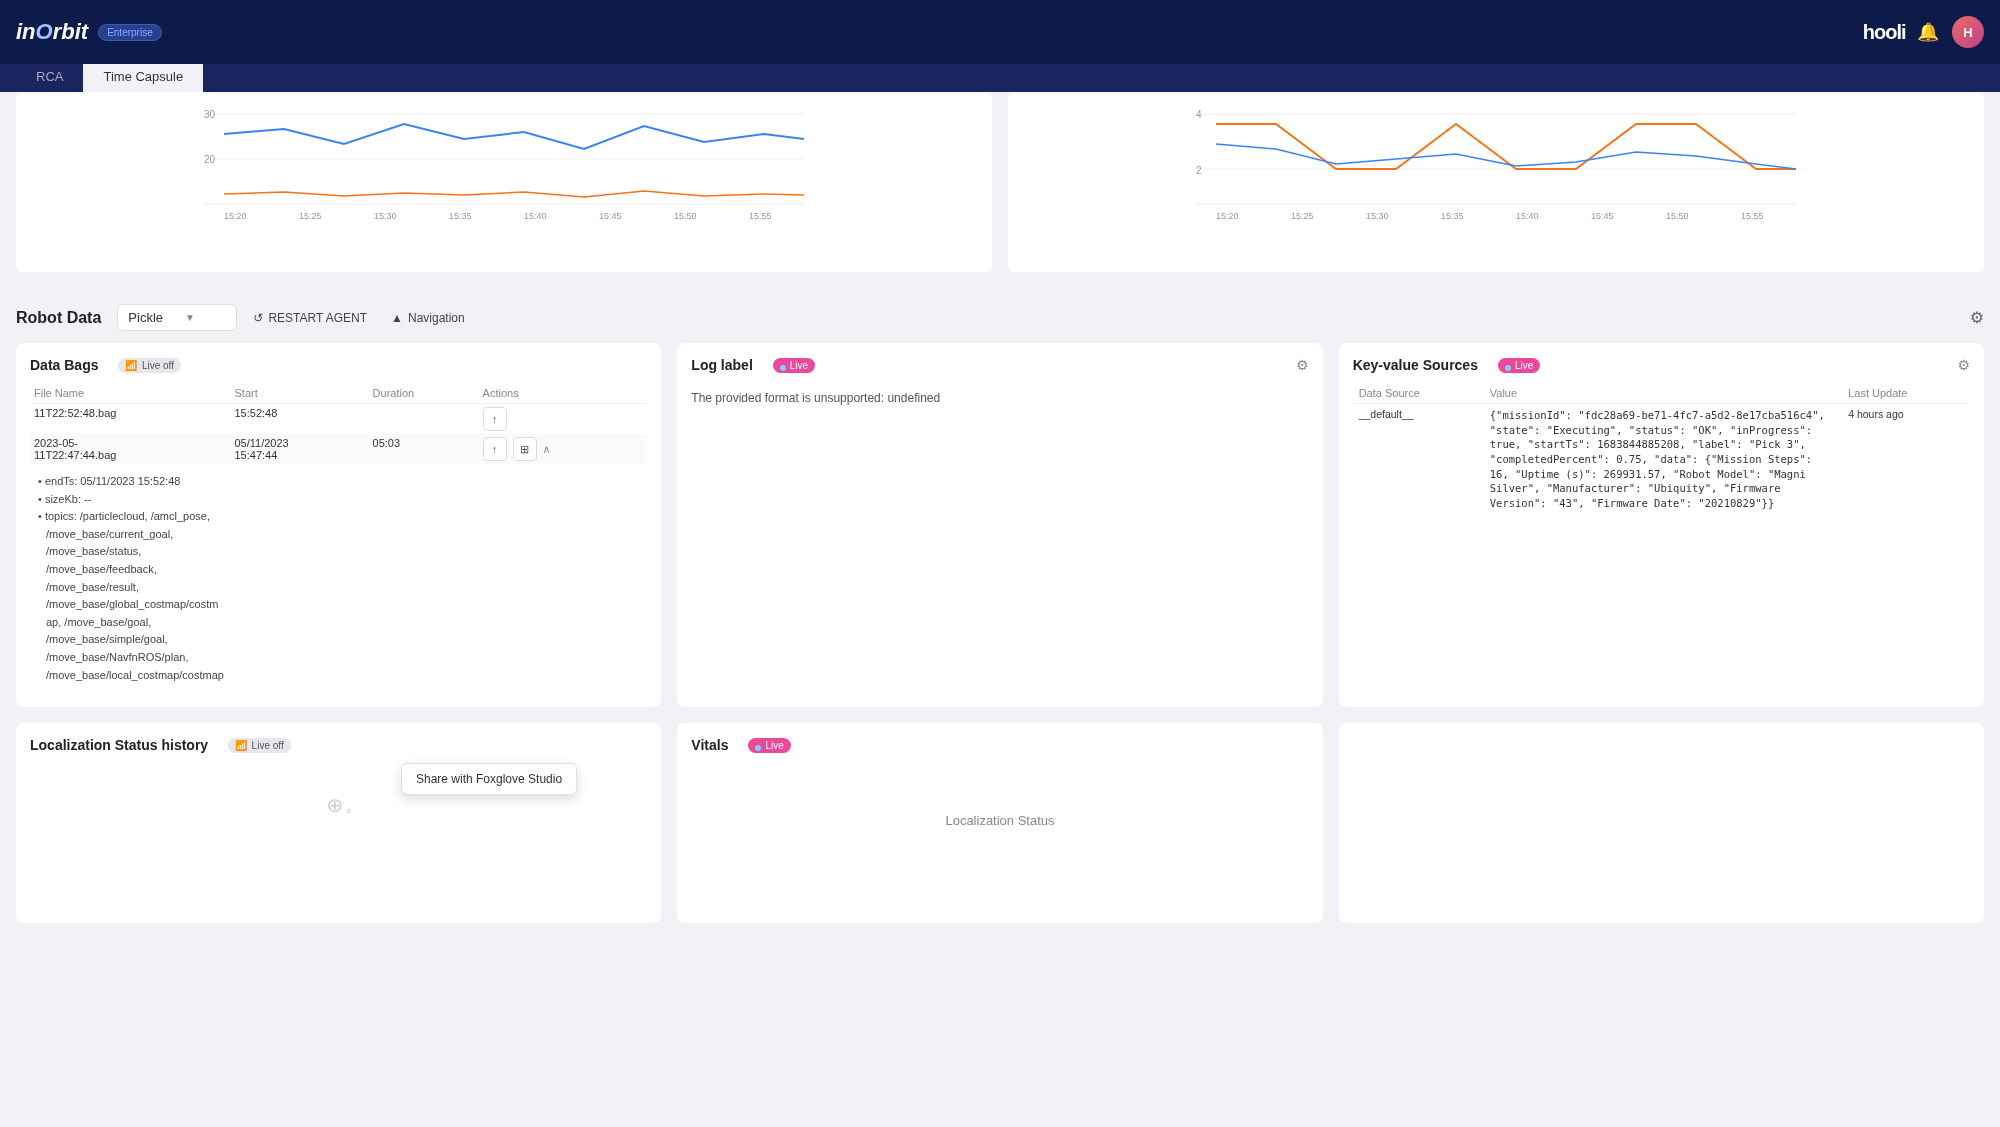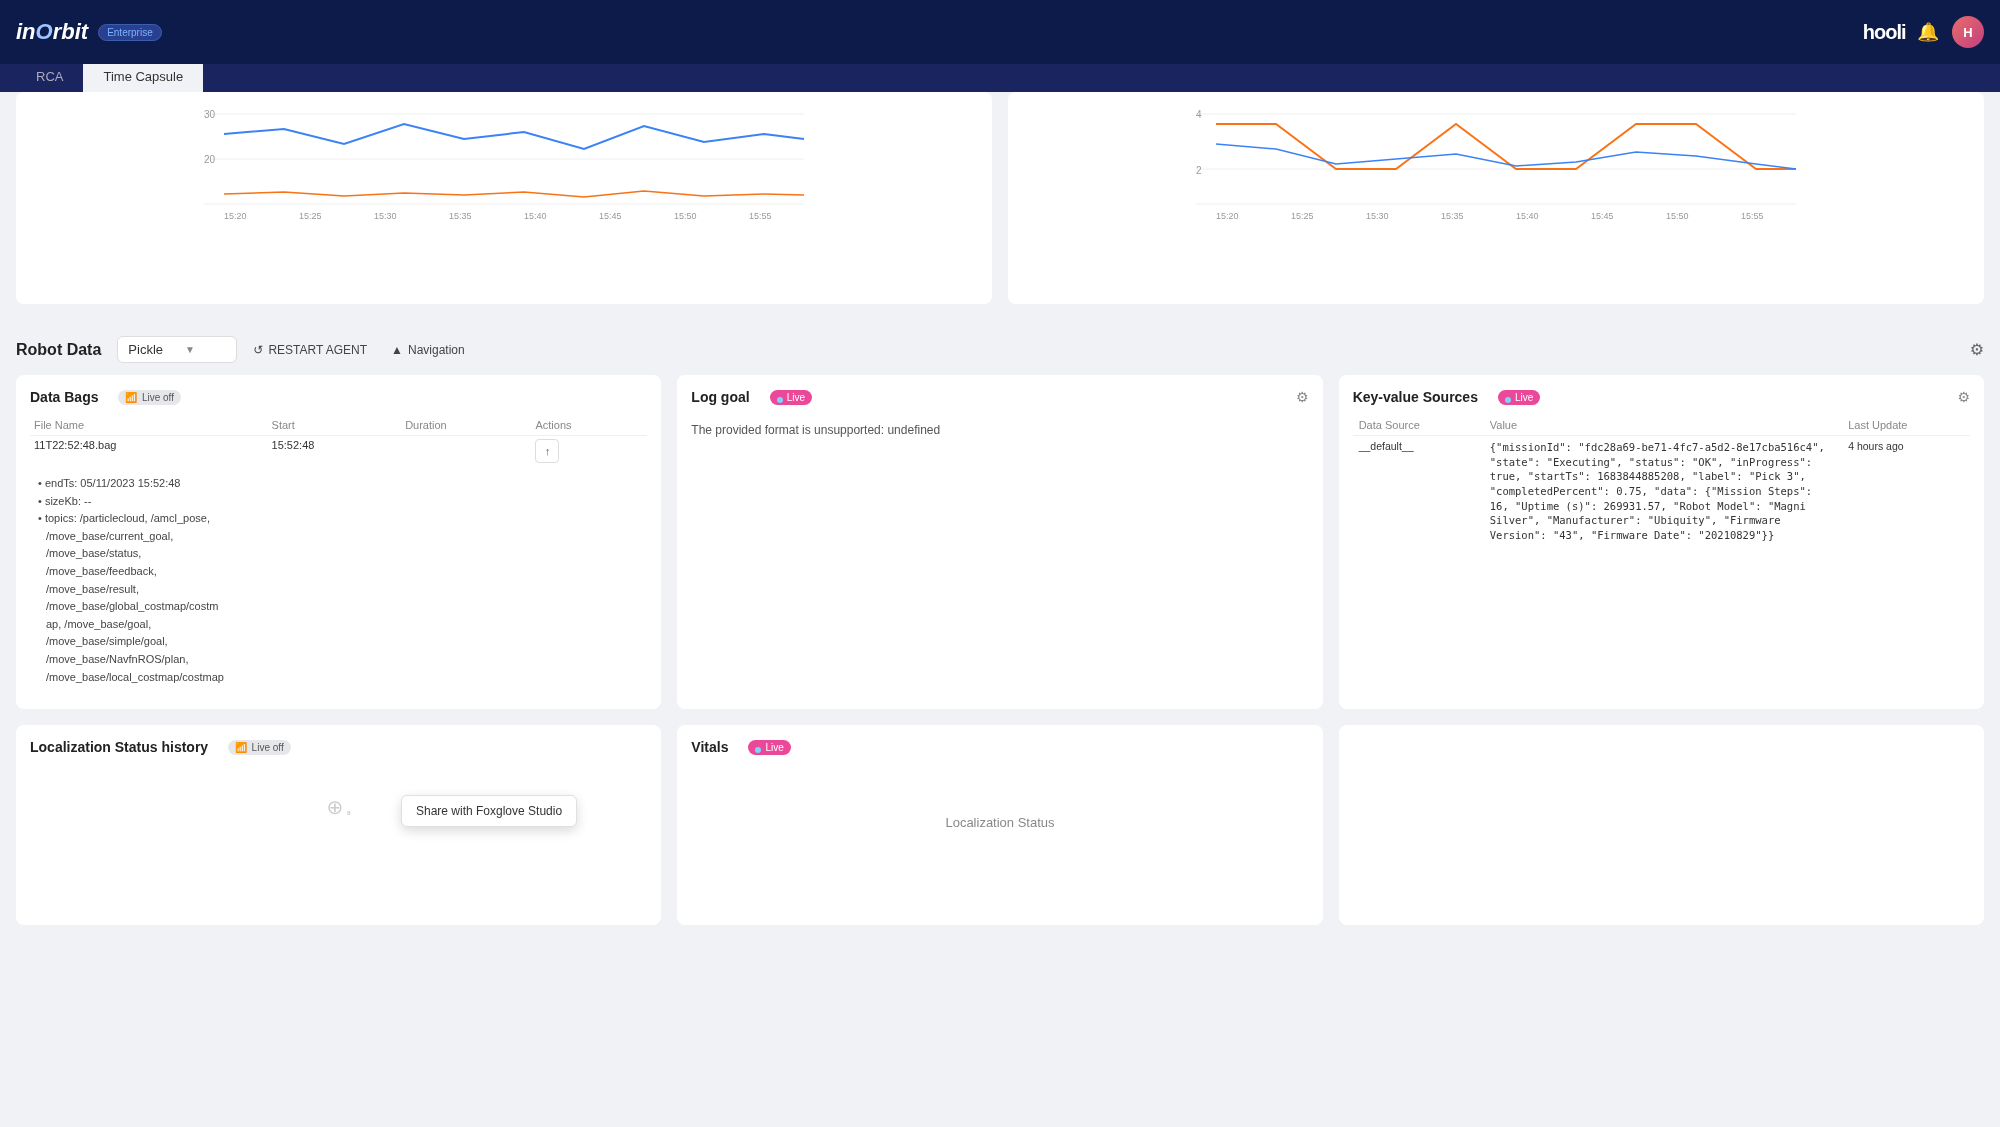--- a/index.html
+++ b/index.html
@@ -68,21 +68,21 @@
       background: #f0f2f5;
       padding: 0 16px 16px 16px;
       display: grid;
       grid-template-columns: 1fr 1fr;
       gap: 16px;
     }
     .chart-card {
       background: white;
       border-radius: 8px;
       padding: 12px;
-      height: 212px;
+      height: 180px;
       position: relative;
       overflow: hidden;
     }
     .chart-svg { width: 100%; height: 120px; }
 
     
     .robot-data-section { padding: 16px 16px 0 16px; }
     .section-header { display: flex; align-items: center; gap: 16px; margin-bottom: 12px; }
     .section-title { font-size: 16px; font-weight: 600; color: #222; }
     .toolbar { display: flex; align-items: center; gap: 8px; }
@@ -315,20 +315,32 @@
           </tr>
         </thead>
         <tbody>
           <tr>
             <td>11T22:52:48.bag</td>
             <td>15:52:48</td>
             <td></td>
             <td>
               <div class="action-icons">
                 <div class="action-icon">↑</div>
+              </div>
+            </td>
+          </tr>
+          <tr class="file-row-alt">
+            <td>2023-05-<br>11T22:47:44.bag</td>
+            <td>05/11/2023<br>15:47:44</td>
+            <td>05:03</td>
+            <td>
+              <div class="action-icons">
+                <div class="action-icon">↑</div>
+                <div class="action-icon">⊞</div>
+                <span class="expand-icon">∧</span>
               </div>
             </td>
           </tr>
           <tr>
             <td colspan="4">
               <div class="expanded-details">
                 <div class="detail-item">
                     <span>• endTs: 05/11/2023 15:52:48</span>
                   </div>
                 <div class="detail-item">
@@ -353,21 +365,21 @@
           </tr>
         </tbody>
       </table>
 
       <div class="tooltip">Share with Foxglove Studio</div>
     </div>
 
     <div class="data-card">
       <div class="card-header">
         <div class="card-title">
-          <span>Log goal</span>
+          <span>Log label</span>
           <span class="live-badge">
             <span class="live-dot"></span>
             <span>Live</span>
           </span>
         </div>
         <button class="gear-small">⚙</button>
       </div>
       <div class="log-message">The provided format is unsupported: undefined</div>
     </div>
 

